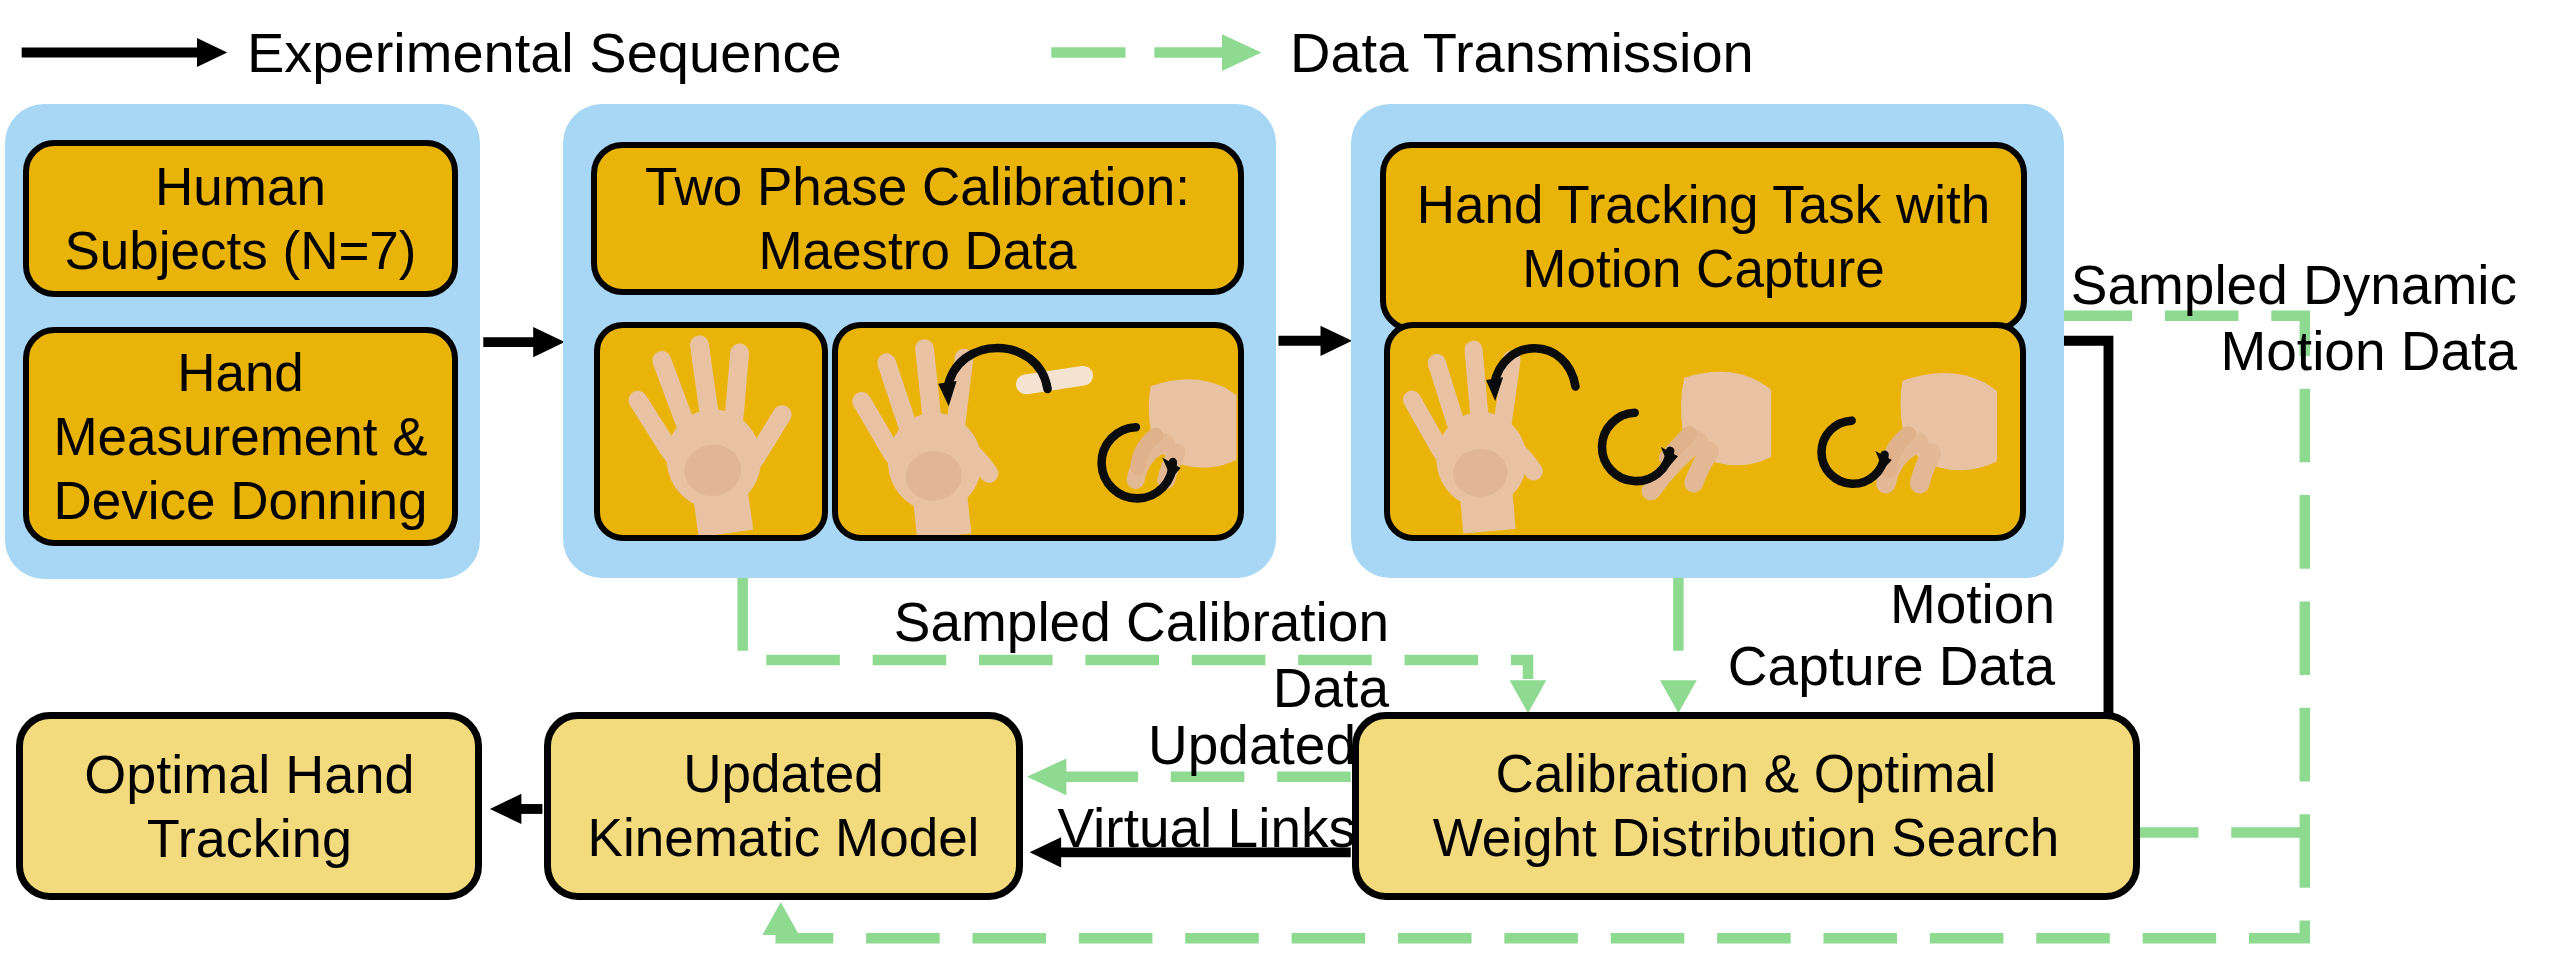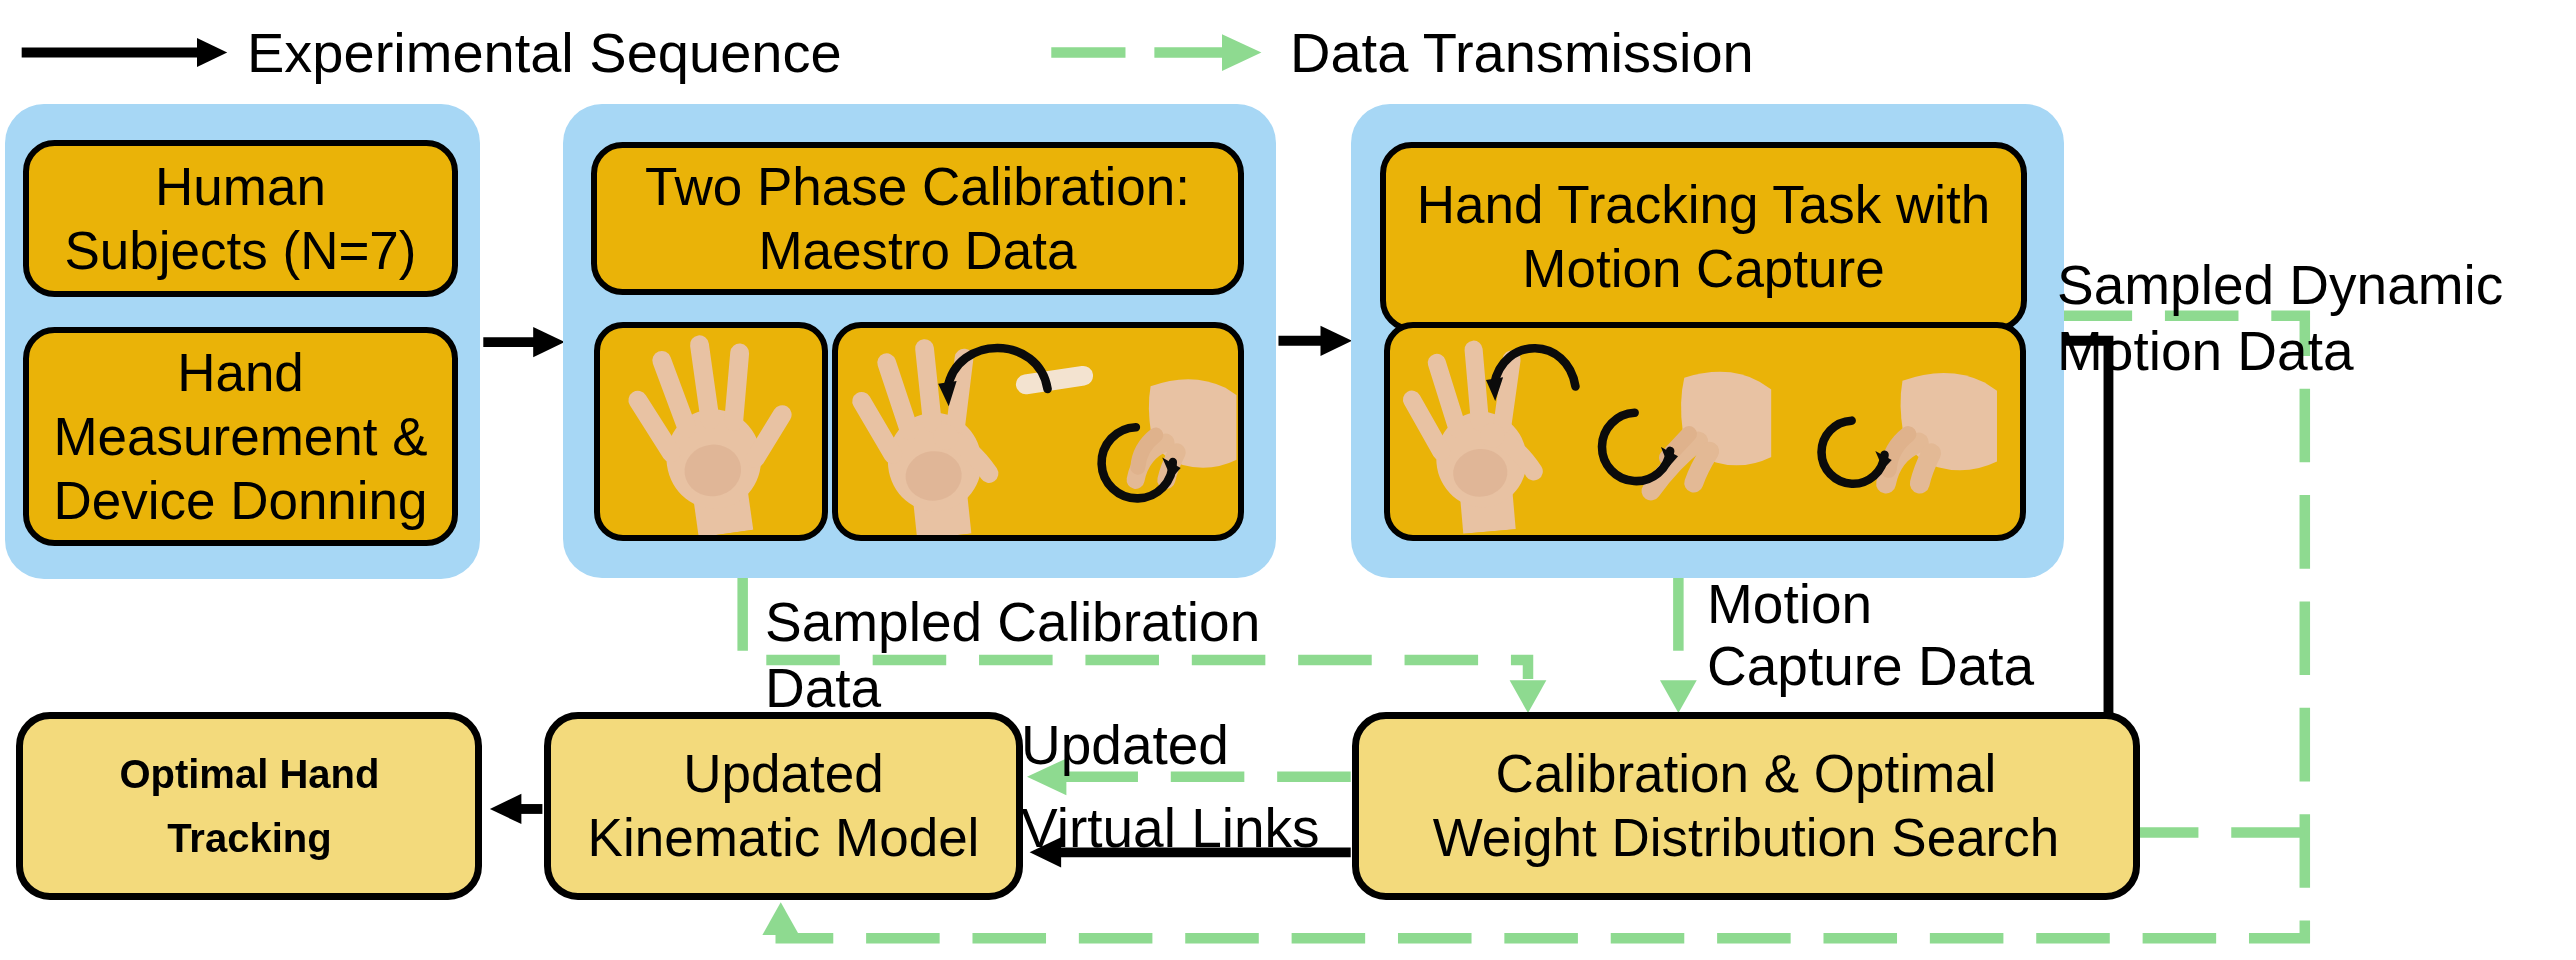--- a/index.html
+++ b/index.html
@@ -13,23 +13,23 @@
   .gn{stroke:var(--transmission,#8EDA90);stroke-width:16;fill:none;stroke-dasharray:112 50;}
   .gnleg{stroke:var(--transmission,#8EDA90);stroke-width:16;fill:none;stroke-dasharray:113 44;}
   .gnf{fill:var(--transmission,#8EDA90);}
   .stage{position:absolute;border-radius:39px;background:var(--stage-fill,#A7D7F5);z-index:2;}
   .wbox,.ybox,.imgbox{position:absolute;box-sizing:border-box;background:#eab308;z-index:3;}
   .wbox{border:6.6px solid #000;border-radius:31.5px;}
   .imgbox{border:6.6px solid #000;border-radius:29px;overflow:hidden;}
   .ybox{border:7.2px solid #000;border-radius:34px;background:var(--process-fill,#F3DA7C);}
   .box-label{position:absolute;inset:0;display:flex;align-items:center;justify-content:center;
     text-align:center;white-space:pre-line;font-size:53px;line-height:64px;z-index:4;}
-  .bold .box-label{font-weight:bold;font-size:40px;}
+  .bold .box-label{font-weight:normal;font-size:54px;}
   .lbl{position:absolute;font-size:56px;line-height:63px;white-space:pre-line;z-index:4;}
-  .edge{position:absolute;font-size:55px;line-height:66px;white-space:pre-line;text-align:left;z-index:4;}
+  .edge{position:absolute;font-size:55px;line-height:66px;white-space:pre-line;text-align:right;z-index:4;}
   .scene{position:absolute;left:0;top:0;width:100%;height:100%;}
   .skin-fill{fill:#E8C2A3;}
   .skin-stroke{stroke:#E8C2A3;stroke-width:22;stroke-linecap:round;fill:none;}
   .skin-stroke2{stroke:#E3B995;stroke-width:24;stroke-linecap:round;fill:none;}
   .skin-stroke3{stroke:#DFB28C;stroke-width:20;stroke-linecap:round;fill:none;}
   .skin-shade{fill:#D8A98A;opacity:.45;}
   .ghost{stroke:#F3E6DB;stroke-width:30;stroke-linecap:round;fill:none;opacity:.95;}
   .arc{stroke:#0b0b0b;stroke-width:13;fill:none;stroke-linecap:round;}
   .arcf{fill:#0b0b0b;}
 </style>

